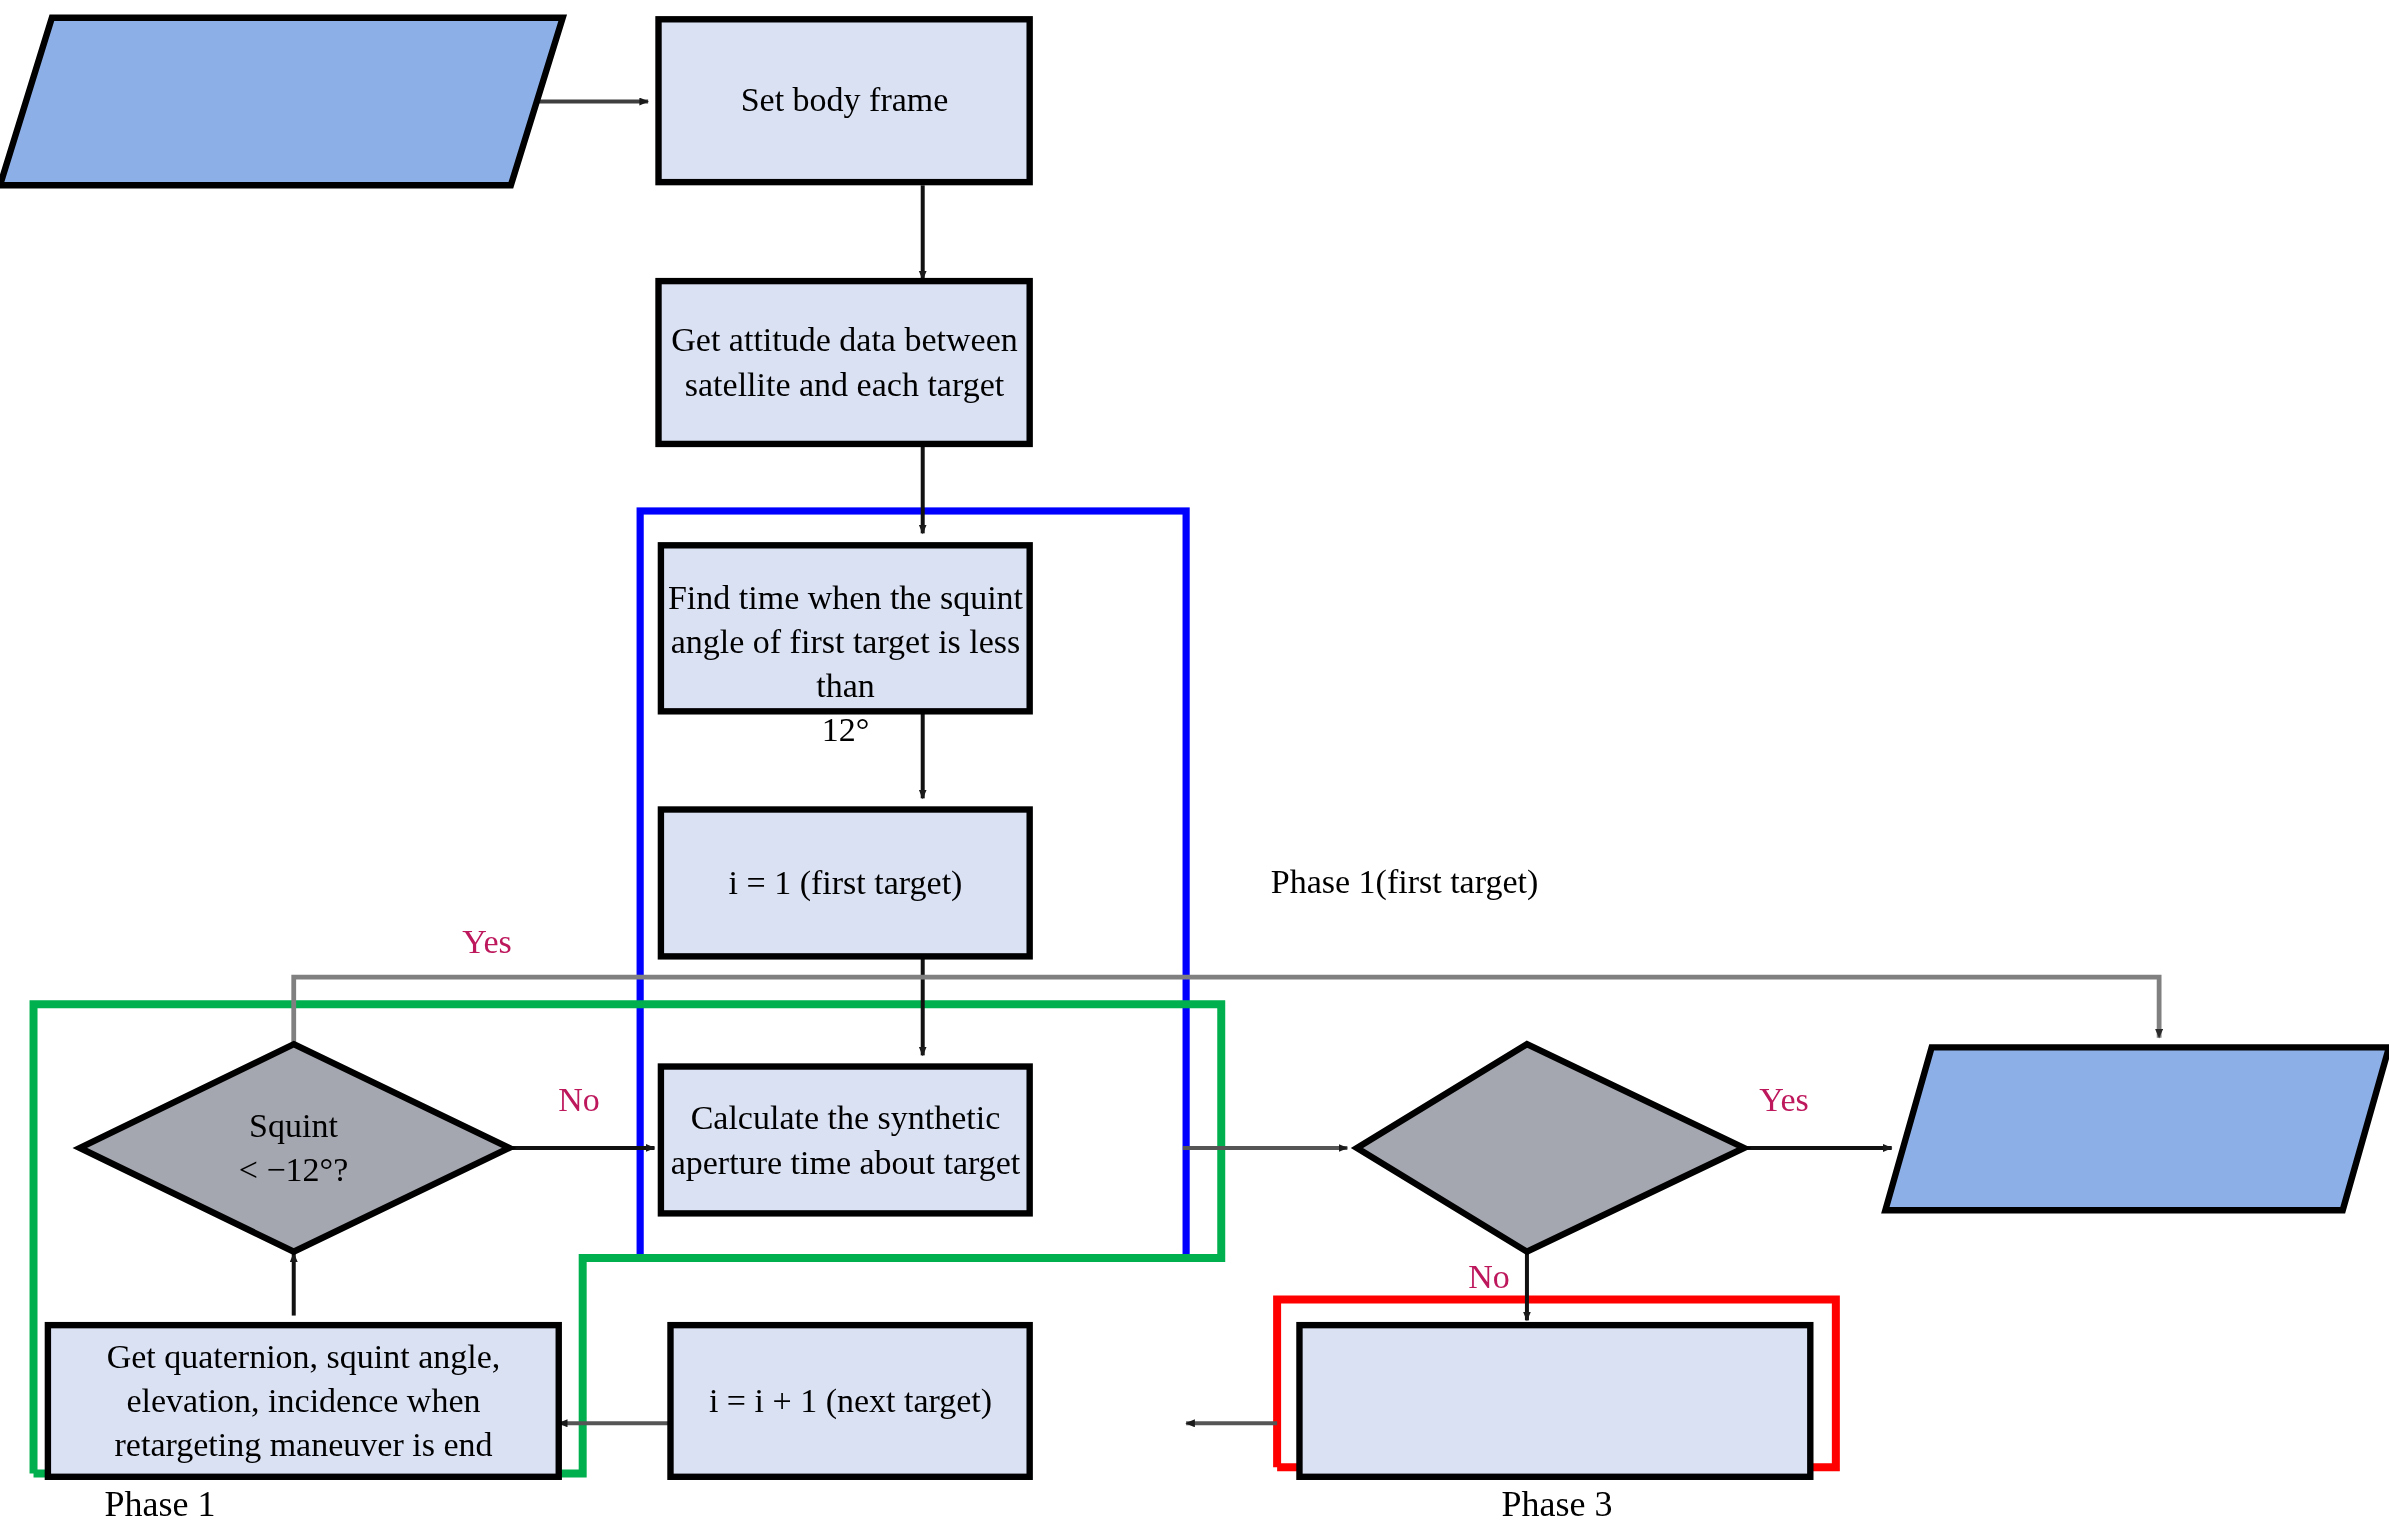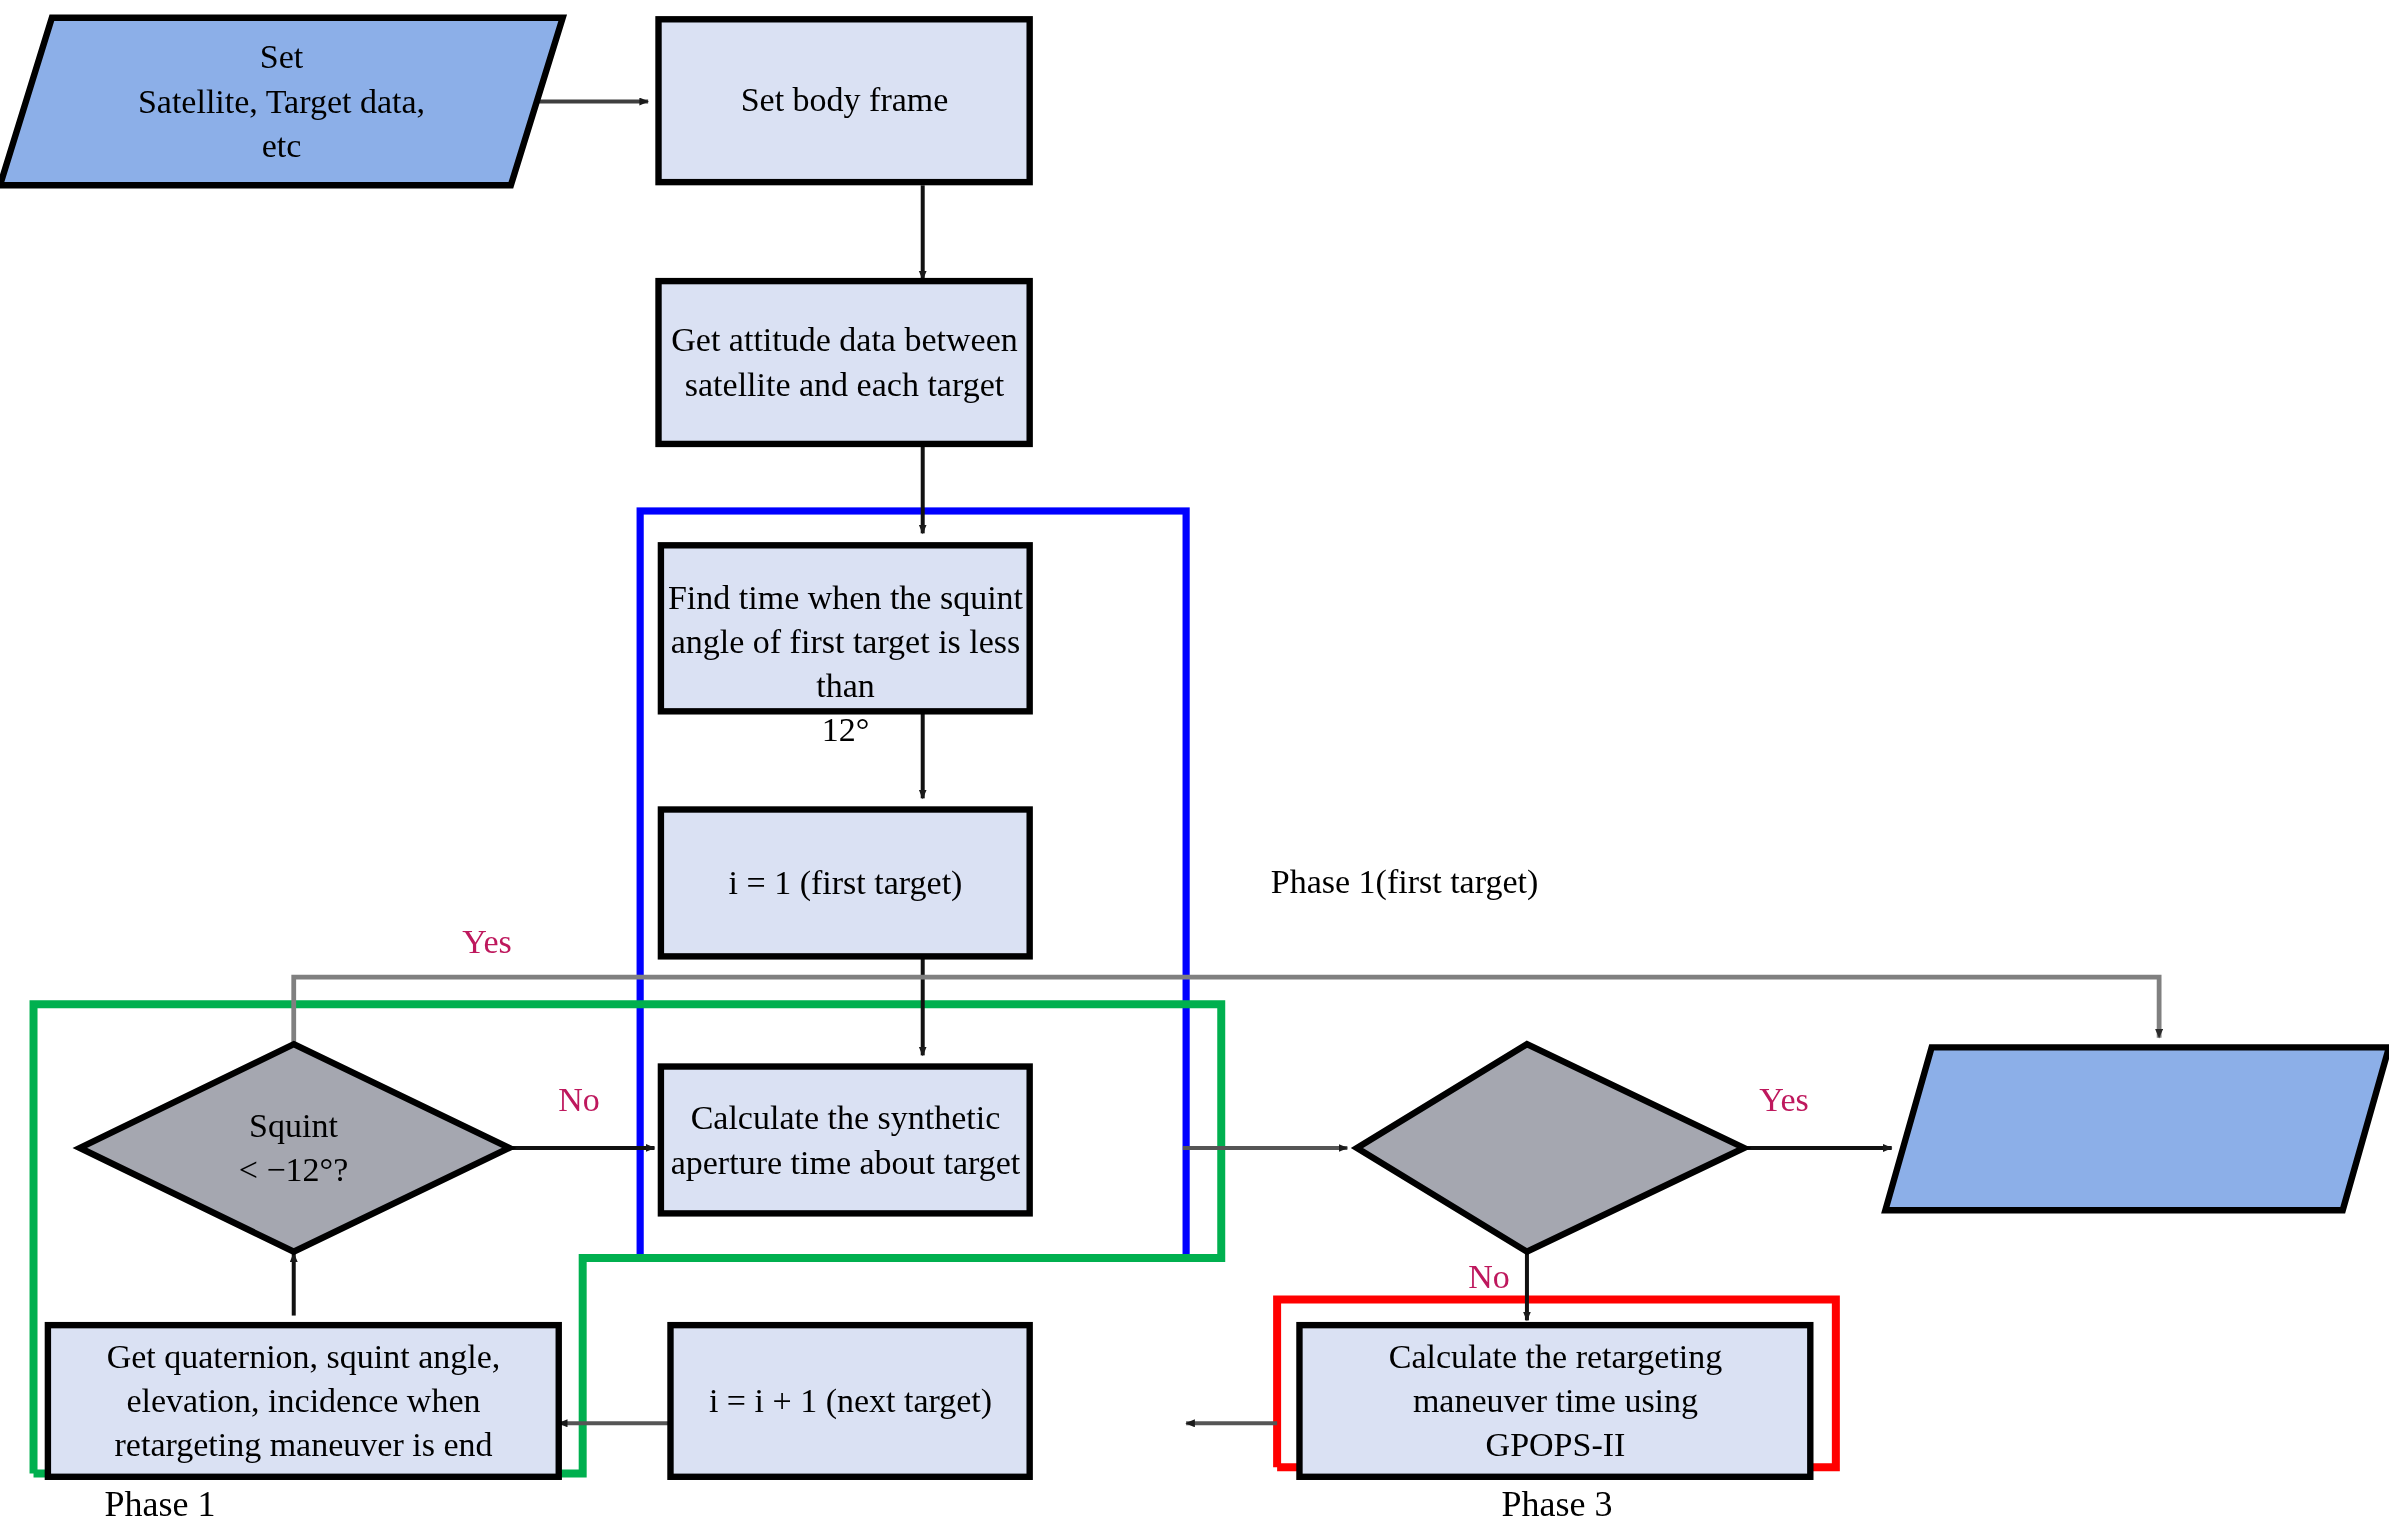--- a/index.html
+++ b/index.html
@@ -90,41 +90,39 @@
 
     <polygon points="2420,1312 2993,1312 2935,1516 2362,1516" fill="#8CAFE8" stroke="#000" stroke-width="8"></polygon>
 
     <rect x="60" y="1660" width="640" height="190" fill="#DAE1F3" stroke="#000" stroke-width="8"></rect>
 
     <rect x="840" y="1660" width="450" height="190" fill="#DAE1F3" stroke="#000" stroke-width="8"></rect>
 
     <rect x="1628" y="1660" width="640" height="190" fill="#DAE1F3" stroke="#000" stroke-width="8"></rect>
   </svg>
 
-  <div class="nodeText t42" style="left:0px;top:17.6px;width:563px;height:168px;">Set<br>Satellite, Target data,<br>etc</div>
 
   <div class="nodeText t42" style="left:659px;top:281px;width:371px;height:163px;">Get attitude data between<br>satellite and each target</div>
 
   <div class="nodeText t42" style="left:659px;top:19px;width:371px;height:163px;">Set body frame</div>
 
   <div class="nodeText t42" style="left:661px;top:545px;width:369px;height:166px;margin-top:36px;">Find time when the squint<br>angle of first target is less than<br>12°</div>
 
   <div class="nodeText t42" style="left:661px;top:810px;width:369px;height:147px;">i = 1 (first target)</div>
 
   <div class="nodeText t42" style="left:661px;top:1067px;width:369px;height:147px;">Calculate the synthetic<br>aperture time about target</div>
 
   <div class="nodeText t42" style="left:158px;top:1076px;width:271px;height:144px;">Squint<br>&lt; −12°?</div>
 
 
 
   <div class="nodeText t42" style="left:48px;top:1325px;width:511px;height:152px;">Get quaternion, squint angle,<br>elevation, incidence when<br>retargeting maneuver is end</div>
 
   <div class="nodeText t42" style="left:671px;top:1325px;width:359px;height:152px;">i = i + 1 (next target)</div>
 
-  <div class="nodeText t42" style="left:1300px;top:1325px;width:511px;height:152px;">Calculate the retargeting<br>maneuver time using<br>GPOPS-II</div>
 
   <div class="edgeLabel t42" style="left:415px;top:918px;width:144px;height:48px;">Yes</div>
 
   <div class="edgeLabel t42" style="left:519px;top:1076px;width:120px;height:48px;">No</div>
 
   <div class="edgeLabel t42" style="left:1716px;top:1076px;width:136px;height:48px;">Yes</div>
 
   <div class="edgeLabel t42" style="left:1429px;top:1253px;width:120px;height:48px;">No</div>
 
   <div class="phaseLabel t42" style="left:1213px;top:858px;width:383px;height:48px;">Phase 1(first target)</div>

